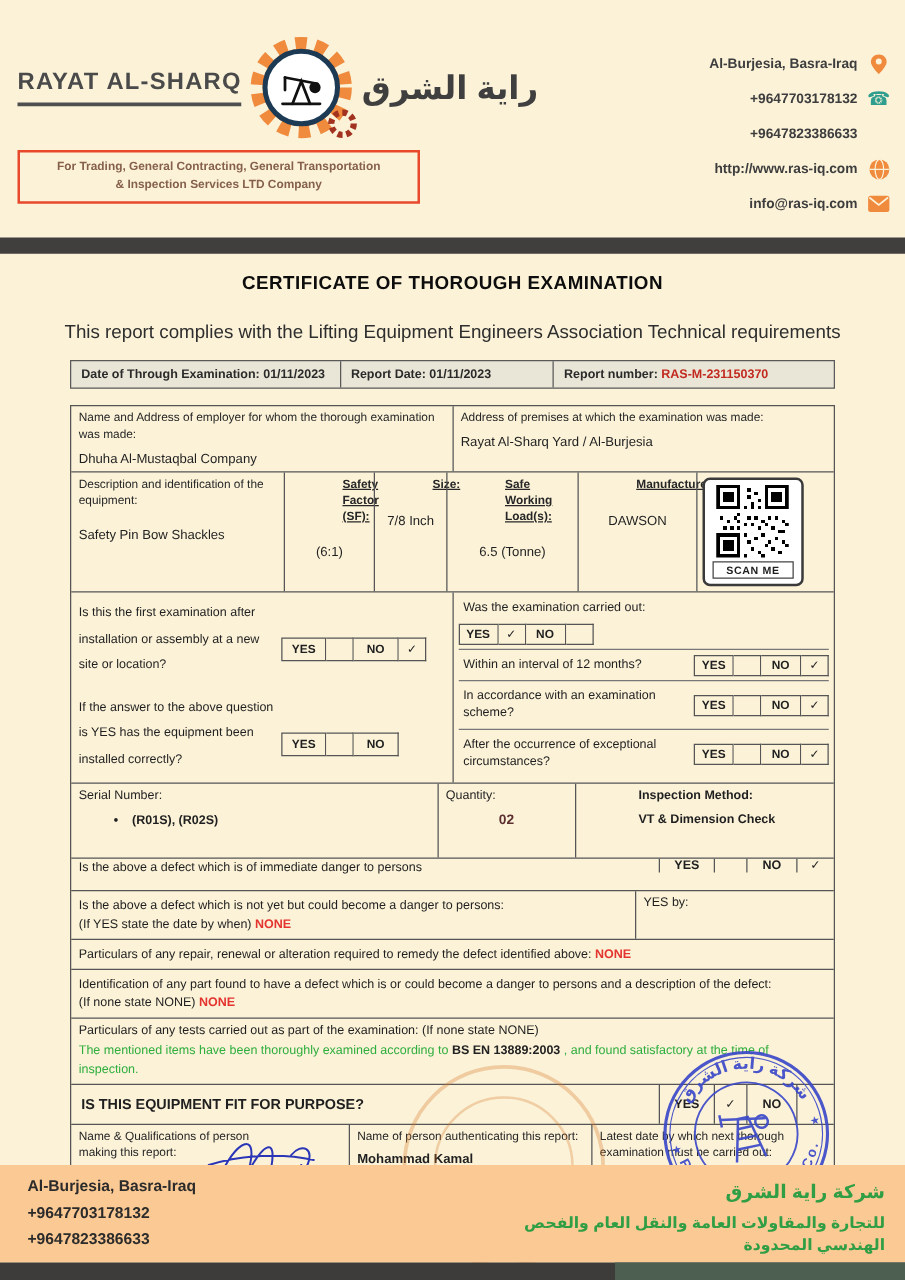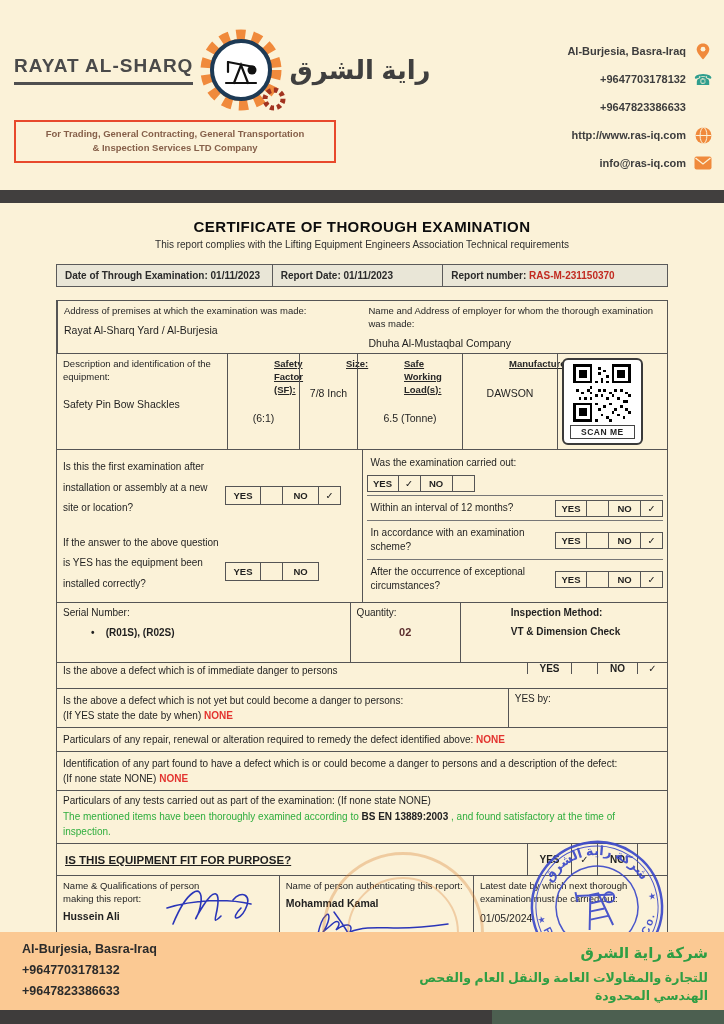--- a/index.html
+++ b/index.html
@@ -20,21 +20,21 @@
   .contacts { width:200px; padding-top:8px; }
   .contact-row { display:flex; justify-content:flex-end; align-items:center; gap:8px; margin-bottom:10px; font-size:11px; font-weight:bold; color:#3d3d3d; white-space:nowrap; }
   .cicon { width:18px; height:18px; flex:none; display:flex; align-items:center; justify-content:center; }
   .cicon.hidden { visibility:hidden; }
   .phone-glyph { color:#2f9e8e; font-size:15px; line-height:1; }
   .bar-dark { height:13px; background:#413f3e; margin-top:8px; }
 
   
   .titleblock { text-align:center; margin-top:15px; }
   .titleblock h1 { font-size:15px; color:#0d0d0d; letter-spacing:.4px; }
-  .titleblock .sub { font-size:10px; margin-top:4px; color:#2e2e2e; }
+  .titleblock .sub { font-size:15px; margin-top:22px; color:#2e2e2e; }
 
   
   .meta { display:flex; margin:14px 56px 0; border:1px solid #5a5a5a; background:#e9e6d7; font-size:10px; font-weight:bold; color:#2a2a2a; }
   .meta > div { padding:5px 8px; border-right:1px solid #5a5a5a; }
   .meta > div:last-child { border-right:none; }
   .m1 { flex:2.2; } .m2 { flex:1.7; } .m3 { flex:2.3; }
   .rednum { color:#c22a20; }
 
   
   .doc { margin:13px 56px 0; border:1.5px solid #555; font-size:10px; background:#fbf2d8; }
@@ -99,21 +99,21 @@
   .rowE { min-height:26px; align-items:flex-start; }
   .rowE .txt { flex:1; display:flex; align-items:center; padding:2px 6px; }
   .rowF { min-height:34px; }
   .rowF .fL { flex:3; line-height:1.5; }
   .rowF .fR { flex:1; }
   .rowG { min-height:24px; align-items:center; }
   .rowH { min-height:32px; }
   .rowH .cell { line-height:1.5; }
   .rowI { min-height:46px; }
   .rowJ { min-height:32px; align-items:stretch; }
-  .rowJ .txt { flex:1; display:flex; align-items:center; padding:2px 8px; font-size:11.5px; font-weight:bold;text-decoration:underline; }
+  .rowJ .txt { flex:1; display:flex; align-items:center; padding:2px 8px; font-size:11.5px; font-weight:bold; }
   .wE1{width:44px;} .wE2{width:26px;} .wE3{width:40px;} .wE4{width:30px;}
 
   
   .rowK { min-height:68px; }
   .rowK .k1 { flex:2.2; position:relative; }
   .rowK .k2 { flex:1.9; position:relative; }
   .rowK .k3 { flex:1.9; }
   .name { font-weight:bold; margin-top:4px; font-size:10.5px; }
   .sig1 { position:absolute; right:6px; top:2px; }
   .sig2 { position:absolute; left:26px; top:24px; }
@@ -222,27 +222,27 @@
     <div class="m2">Report Date: 01/11/2023</div>
     <div class="m3">
       <span>Report number:</span>
       <span class="rednum">RAS-M-231150370</span>
     </div>
   </div>
 
   <div class="doc">
 
     <div class="row rowA">
+      <div class="cell">
+        <div class="lab">Name and Address of employer for whom the thorough examination was made:</div>
+        <div class="val">Dhuha Al-Mustaqbal Company</div>
+      </div>
       <div class="cell bl">
         <div class="lab">Address of premises at which the examination was made:</div>
         <div class="val">Rayat Al-Sharq Yard / Al-Burjesia</div>
-      </div>
-      <div class="cell">
-        <div class="lab">Name and Address of employer for whom the thorough examination was made:</div>
-        <div class="val">Dhuha Al-Mustaqbal Company</div>
       </div>
     </div>
 
     <div class="row rowB">
       <div class="cell c-desc">
         <div class="lab">Description and identification of the equipment:</div>
         <div class="val" style="margin-top:14px;">Safety Pin Bow Shackles</div>
       </div>
       <div class="cell bl c-sf">
         <div class="lab u">Safety Factor (SF):</div>

